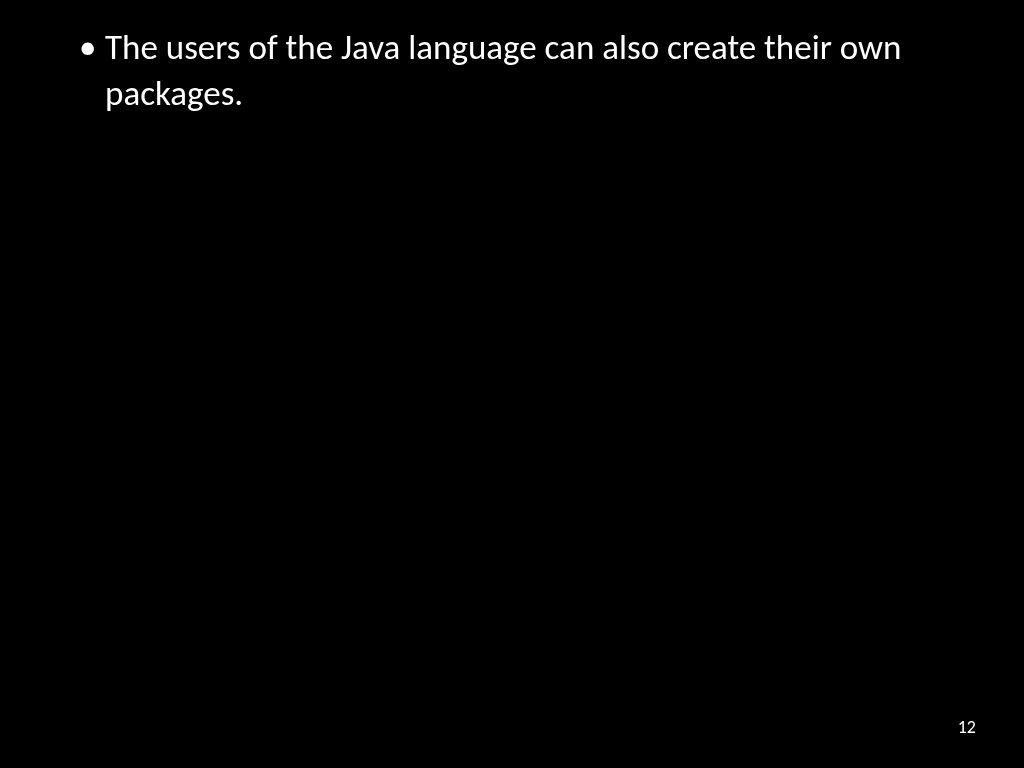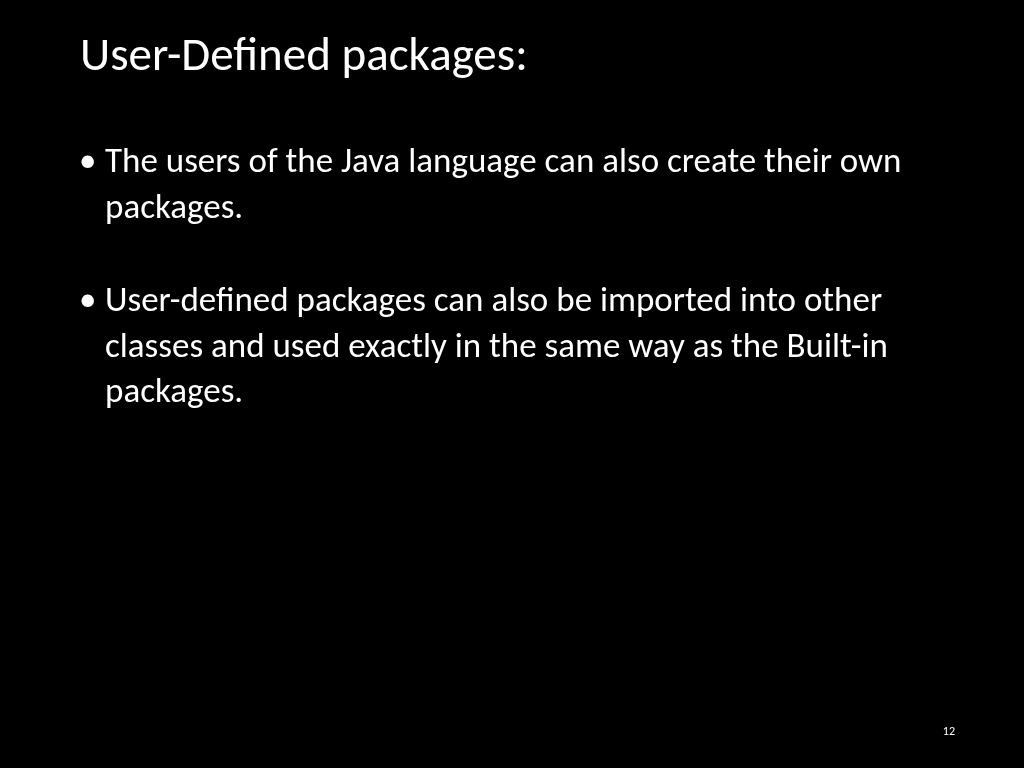--- a/index.html
+++ b/index.html
@@ -47,32 +47,28 @@
       top: 0;
       font-size: 35px;
     }
     .highlight {
       color: #e8a33d;
       font-weight: 700;
     }
     .page-number {
       position: absolute;
       bottom: 30px;
-      right: 69px;
+      right: 48px;
       color: #ffffff;
-      font-size: 12px;
+      font-size: 18px;
     }
   </style>
 </head>
 <body>
 
 <div class="slide">
-  <h1 class="title">User-Defined packages:</h1>
   <ul class="bullet-list">
     <li class="bullet-item">
       <span>The users of the Java language can also create their own packages.</span>
-    </li>
-    <li class="bullet-item">
-      <span>User-defined packages can also be imported into other classes and used exactly in the same way as the Built-in packages.</span>
     </li>
   </ul>
   <div class="page-number">12</div>
 </div>
 
 </body></html>

